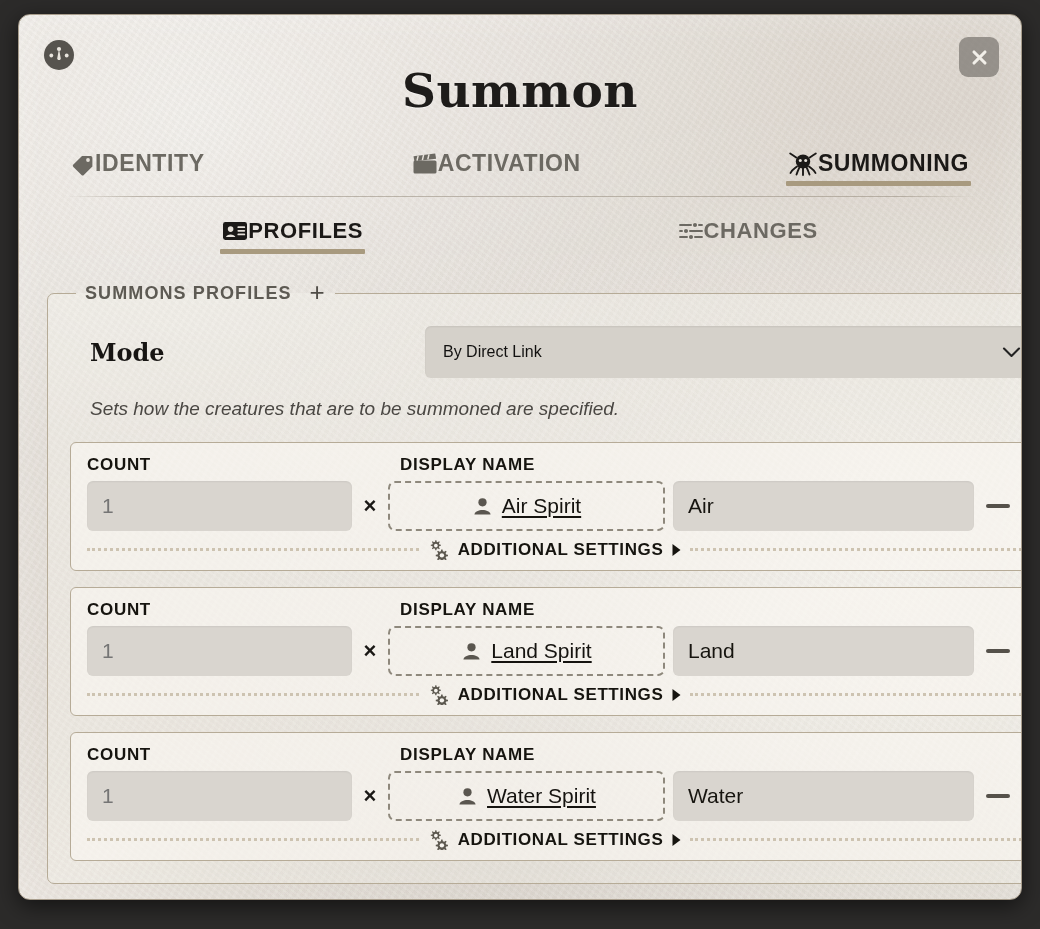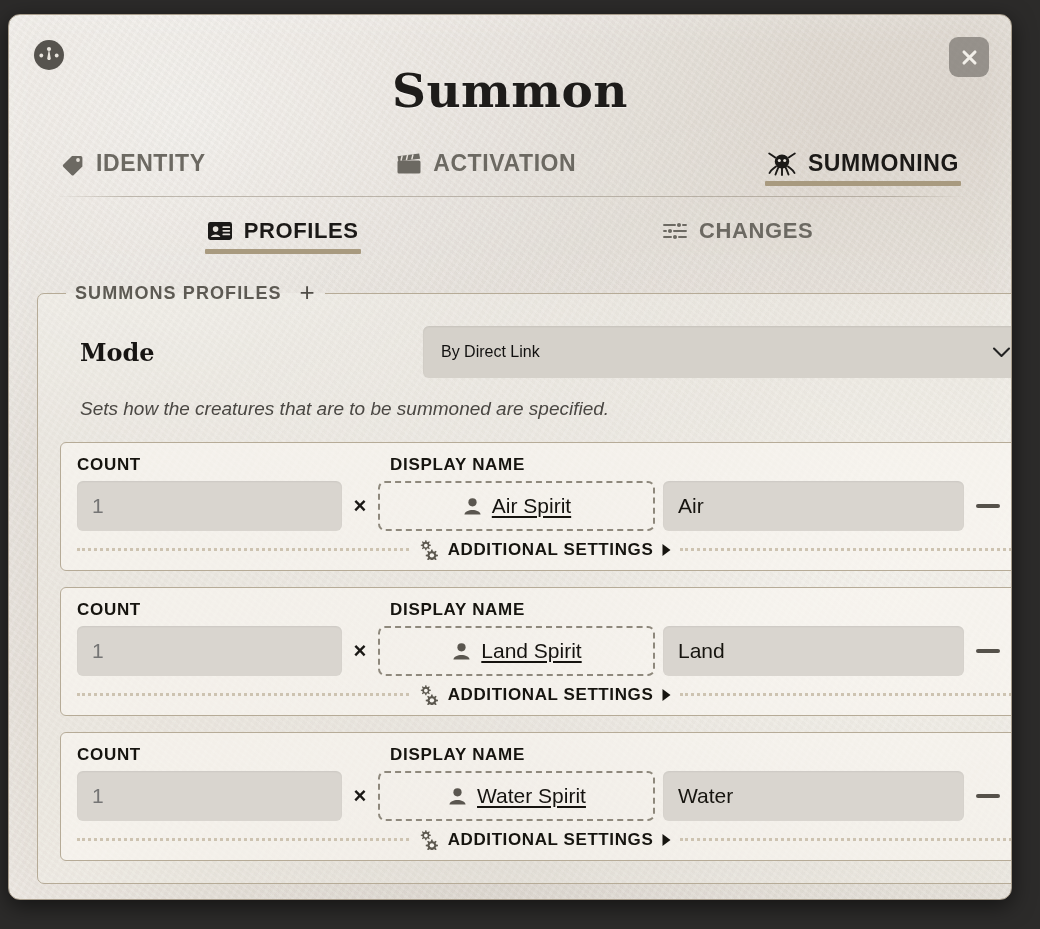--- a/index.html
+++ b/index.html
@@ -7,21 +7,21 @@
     margin: 0; padding: 0;
     width: 1040px; height: 929px;
     background: #2c2b2a;
     font-family: "Liberation Sans", sans-serif;
     overflow: hidden;
   }
 
   
   #app-window {
     position: absolute;
-    left: 8px; top: 14px;
+    left: 18px; top: 14px;
     width: 1004px; height: 886px;
     border-radius: 12px;
     background:
       radial-gradient(ellipse at 18% 12%, rgba(255,255,255,0.55), rgba(255,255,255,0) 55%),
       radial-gradient(ellipse at 78% 68%, rgba(255,255,255,0.35), rgba(255,255,255,0) 60%),
       radial-gradient(ellipse at 50% 95%, rgba(170,160,150,0.25), rgba(255,255,255,0) 60%),
       linear-gradient(160deg, #e6e1da 0%, #ddd7cf 35%, #e9e4dd 70%, #dcd6cd 100%);
     border: 1px solid #a89d8c;
     box-shadow: 0 6px 22px rgba(0,0,0,0.55), inset 0 0 40px rgba(255,255,255,0.25);
     overflow: hidden;
@@ -67,21 +67,21 @@
   
   .tabs-row {
     position: relative; z-index: 3;
     display: flex; align-items: flex-end;
     padding: 0 46px;
   }
   #primary-tabs { margin-top: 28px; justify-content: space-between; }
   #primary-tabs .tab-item { flex: 0 0 auto; }
 
   .tab-item {
-    display: flex; align-items: center; gap: 11px;
+    display: flex; align-items: center; 
     padding: 3px 6px 9px 6px;
     cursor: pointer;
     position: relative;
   }
   .tab-label {
     font-size: 23px; font-weight: 700;
     letter-spacing: .6px;
     color: #6c6962;
   }
   .tab-item.active .tab-label { color: #1b1917; }
@@ -128,21 +128,20 @@
   #add-profile-icon {
     font-size: 26px; font-weight: 400; line-height: 1;
     color: #504d47; cursor: pointer;
     position: relative; top: -1px;
   }
 
   
   #mode-row {
     display: flex; align-items: center;
     padding: 12px 0 0 0;
-    gap: 8px;
   }
   #mode-label {
     font-family: "DejaVu Serif", "Liberation Serif", serif;
     font-weight: 700; font-size: 24px; color: #171513;
     flex: 0 0 auto; width: 355px;
     padding-left: 20px;
   }
   #mode-select {
     flex: 1 1 auto;
     height: 52px;

